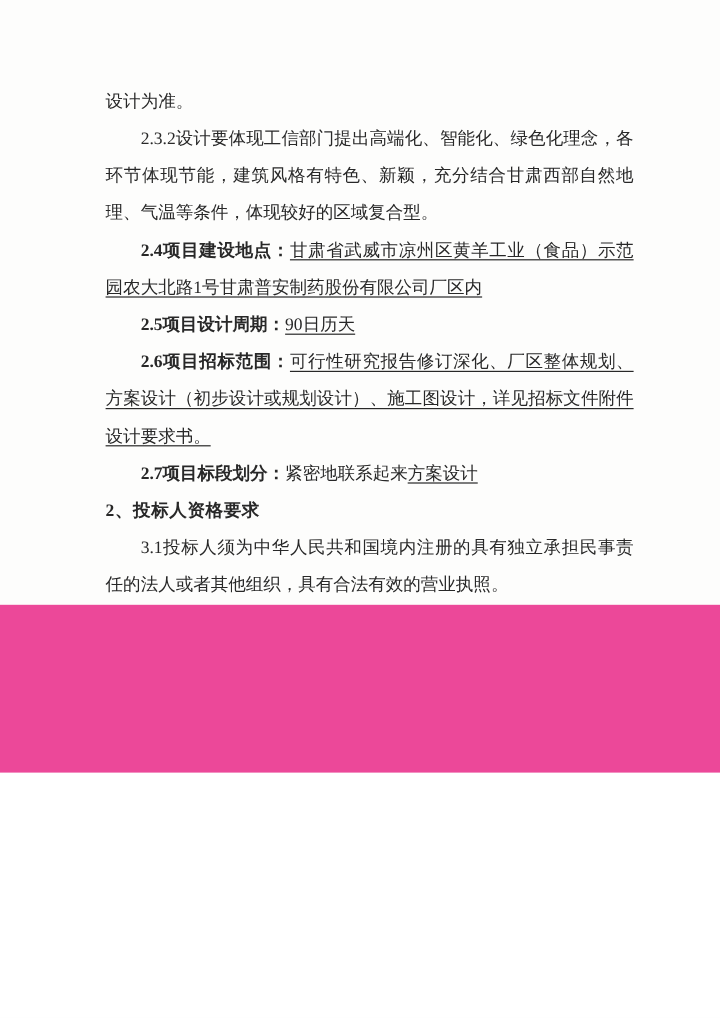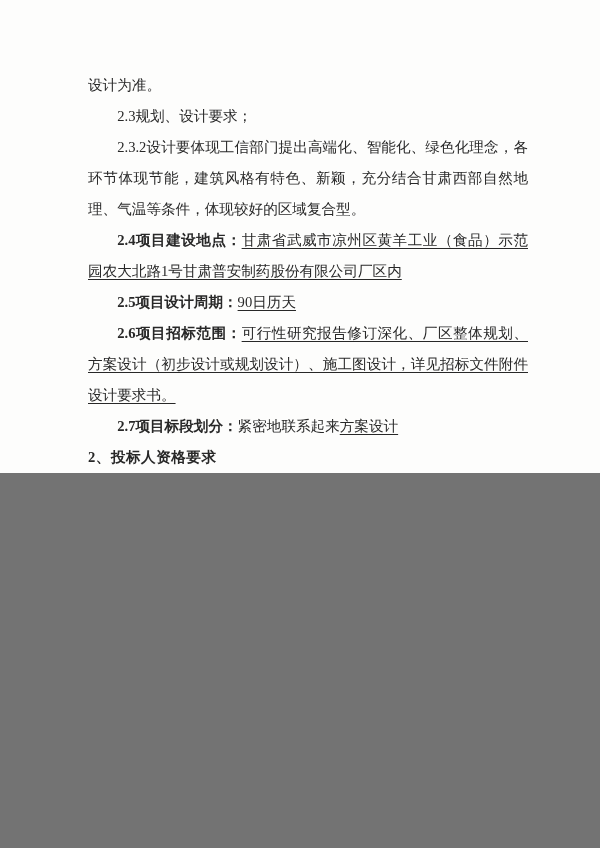--- a/index.html
+++ b/index.html
@@ -3,22 +3,22 @@
 <meta charset="utf-8">
 <style>
   html, body {
     margin: 0;
     padding: 0;
     background: #ffffff;
   }
   .page {
     position: relative;
     width: 600px;
-    height: 848px;
-    background: #737373;
+    height: 644px;
+    background: #ec4899;
     overflow: hidden;
     box-sizing: border-box;
   }
   .content {
     box-sizing: border-box;
     padding: 70px 72px 0 88px;
     font-family: "Liberation Serif", "DejaVu Serif", serif;
     font-size: 14.6px;
     line-height: 31px;
     color: #282828;
@@ -41,21 +41,21 @@
     text-decoration-thickness: 1px;
     text-underline-offset: 3px;
   }
 </style>
 </head>
 <body>
 
 <div class="page">
   <div class="content" id="doc-content" style="background: rgb(253, 253, 252); color: rgb(40, 40, 40);">
       <p class="para continuation"><span class="run">设计为准。</span></p>
-      <p class="para body"><span class="run">2.3规划、设计要求；</span></p>
       <p class="para body"><span class="run">2.3.2设计要体现工信部门提出高端化、智能化、绿色化理念，各环节体现节能，建筑风格有特色、新颖，充分结合甘肃西部自然地理、气温等条件，体现较好的区域复合型。</span></p>
       <p class="para body"><span class="run bold">2.4项目建设地点：</span><span class="run underline">甘肃省武威市凉州区黄羊工业（食品）示范园农大北路1号甘肃普安制药股份有限公司厂区内</span></p>
       <p class="para body"><span class="run bold">2.5项目设计周期：</span><span class="run underline">90日历天</span></p>
       <p class="para body"><span class="run bold">2.6项目招标范围：</span><span class="run underline">可行性研究报告修订深化、厂区整体规划、方案设计（初步设计或规划设计）、施工图设计，详见招标文件附件设计要求书。</span></p>
       <p class="para body"><span class="run bold">2.7项目标段划分：</span><span class="run">紧密地联系起来</span><span class="run underline">方案设计</span></p>
       <p class="para heading"><span class="run">2、投标人资格要求</span></p>
+      <p class="para body"><span class="run">3.1投标人须为中华人民共和国境内注册的具有独立承担民事责任的法人或者其他组织，具有合法有效的营业执照。</span></p>
     </div>
 </div>
 
 </body></html>

